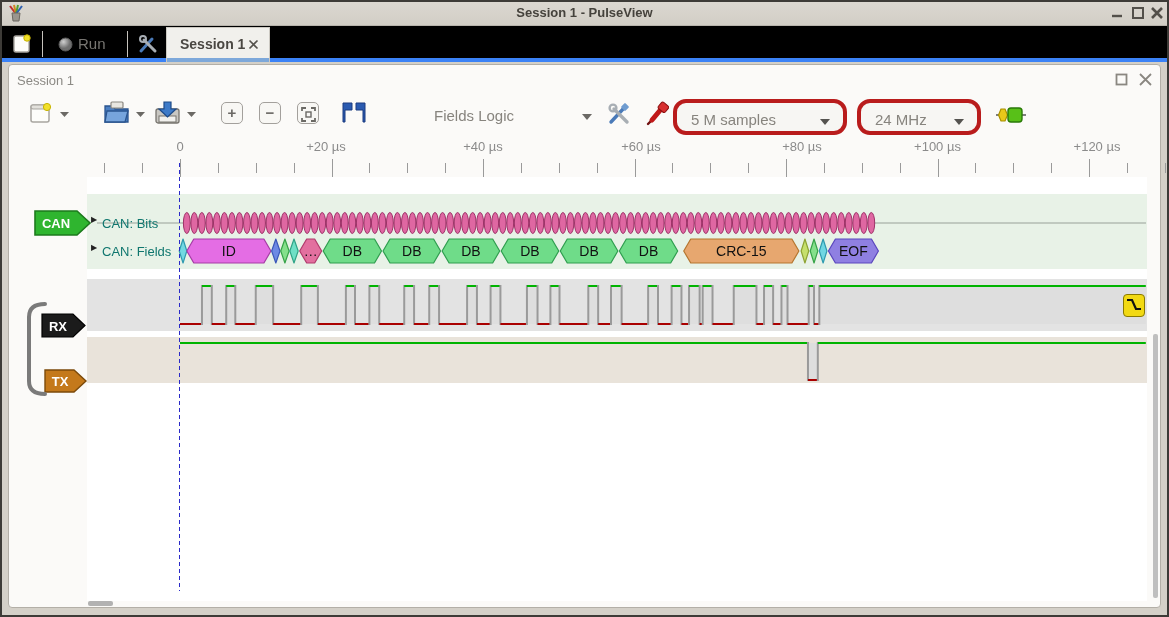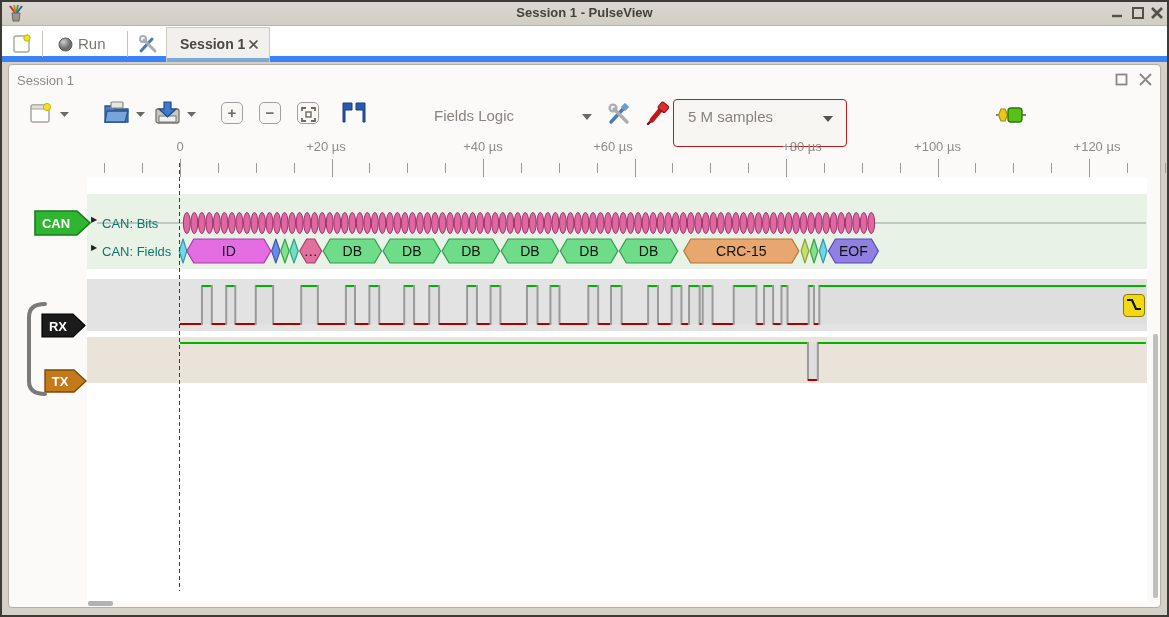--- a/index.html
+++ b/index.html
@@ -10,39 +10,39 @@
   
   .titlebar { position:absolute; left:0; top:0; width:1169px; height:26px;
     background:linear-gradient(#dcd8d1,#d2cec6); border-bottom:1px solid #b8b4ac; }
   .title-text { position:absolute; left:0; right:0; top:0; height:26px; line-height:26px;
     text-align:center; font-size:13px; font-weight:bold; color:#45423c; }
   .app-icon { position:absolute; left:7px; top:4px; }
   .win-btn { position:absolute; top:6px; width:16px; height:14px; }
 
   
   .toolbar { position:absolute; left:0; top:26px; width:1169px; height:36px;
-    background:#ffffff; border-bottom:6px solid #3b82f6; }
+    background:#000000; border-bottom:4px solid #3b82f6; }
   .tsep { position:absolute; top:5px; width:1px; height:26px; background:#c6c3bd; }
   .run-label { position:absolute; left:78px; top:9px; font-size:15px; color:#787672; }
   .tab { position:absolute; left:166px; top:1px; width:104px; height:35px;
     background:#f1f0ec; border:1px solid #ccc9c2; border-bottom:none; }
   .tab-accent { position:absolute; left:0; right:0; bottom:0; height:4px; background:#7da8da; }
   .tab-label { position:absolute; left:13px; top:8px; font-size:14px; font-weight:bold; color:#4a4742; }
 
   
   .mdi { position:absolute; left:0; top:62px; width:1169px; height:555px; background:#d4d0c8; }
   .subwindow { position:absolute; left:8px; top:2px; width:1153px; height:544px;
     background:#fbfaf8; border:1px solid #b3afa7; border-radius:4px; }
   .sub-title { position:absolute; left:8px; top:8px; font-size:13px; color:#8c8a85; }
   .sub-btn { position:absolute; top:7px; }
 
   
   .icon-btn { position:absolute; }
-  .combo { position:absolute; top:34px; height:48px; background:#f7f6f3;
-    border:1px solid #b91c1c; border-radius:4px; }
+  .combo { position:absolute; top:34px; height:36px; background:#f7f6f3;
+    border:4px solid #b91c1c; border-radius:13px; }
   .combo-text { position:absolute; left:14px; top:8px; font-size:15px; color:#87847e; }
   .combo-arrow { position:absolute; right:12px; top:15px; }
   .device-label { position:absolute; left:425px; top:42px; font-size:15px; color:#87847e; }
   .sq-btn { position:absolute; width:22px; height:22px; border:1.5px solid #a3a09c;
     border-radius:5px; background:#f8f7f4; color:#6b6965; text-align:center;
     font-size:15px; line-height:19px; font-weight:bold; }
 
   
   .ruler { position:absolute; left:0; top:74px; width:1153px; height:38px; }
   .tick { position:absolute; width:1px; background:#9a9a9a; }
@@ -186,36 +186,42 @@
         <line x1="3" y1="24" x2="8" y2="19" stroke="#701010" stroke-width="2.4" stroke-linecap="round"></line>
         <line x1="7" y1="20" x2="17" y2="8" stroke="#c01818" stroke-width="5" stroke-linecap="round"></line>
         <rect x="14" y="3" width="9" height="8" rx="2" fill="#d83030" stroke="#8a1010" stroke-width="1" transform="rotate(40 18 7)"></rect>
       </svg>
       <div class="combo" style="left:664px;width:174px">
         <div class="combo-text">5 M samples</div>
         <svg class="combo-arrow" width="12" height="8">
           <path d="M1,1 L6,7 L11,1 z" fill="#55534f"></path>
         </svg>
       </div>
+      <div class="combo" style="left:848px;width:124px">
+        <div class="combo-text">24 MHz</div>
+        <svg class="combo-arrow" width="12" height="8">
+          <path d="M1,1 L6,7 L11,1 z" fill="#55534f"></path>
+        </svg>
+      </div>
       <svg class="icon-btn" style="left:987px;top:41px" width="30" height="18">
         <line x1="0" y1="9" x2="4" y2="9" stroke="#555" stroke-width="1.5"></line>
         <line x1="26" y1="9" x2="30" y2="9" stroke="#555" stroke-width="1.5"></line>
         <path d="M5,3 h4 l2.5,6 l-2.5,6 h-4 l-2.5,-6 z" fill="#e8c81a" stroke="#a89000" stroke-width="1.2"></path>
         <rect x="12" y="2" width="14" height="14" rx="3" fill="#58c018" stroke="#2a7a08" stroke-width="1.4"></rect>
       </svg>
 
       <div class="ruler" id="ruler">
           <div class="tick" style="left: 171px; top: 20px; height: 18px;"></div>
           <div class="tick-label" style="left: 171px;">0</div>
           <div class="tick" style="left: 322.5px; top: 20px; height: 18px;"></div>
           <div class="tick-label" style="left: 317px;">+20 µs</div>
           <div class="tick" style="left: 474px; top: 20px; height: 18px;"></div>
           <div class="tick-label" style="left: 474px;">+40 µs</div>
           <div class="tick" style="left: 625.5px; top: 20px; height: 18px;"></div>
-          <div class="tick-label" style="left: 604px; text-align: right;">+60 µs</div>
+          <div class="tick-label" style="left: 632px; text-align: right;">+60 µs</div>
           <div class="tick" style="left: 777px; top: 20px; height: 18px;"></div>
           <div class="tick-label" style="left: 777px; margin-left: 16px;">+80 µs</div>
           <div class="tick" style="left: 928.5px; top: 20px; height: 18px;"></div>
           <div class="tick-label" style="left: 928.5px;">+100 µs</div>
           <div class="tick" style="left: 1080px; top: 20px; height: 18px;"></div>
           <div class="tick-label" style="left: 1080px; margin-left: 8px;">+120 µs</div>
           <div class="tick" style="left: 95.25px; top: 24px; height: 10px;"></div>
           <div class="tick" style="left: 133.125px; top: 24px; height: 10px;"></div>
           <div class="tick" style="left: 208.875px; top: 24px; height: 10px;"></div>
           <div class="tick" style="left: 246.75px; top: 24px; height: 10px;"></div>

